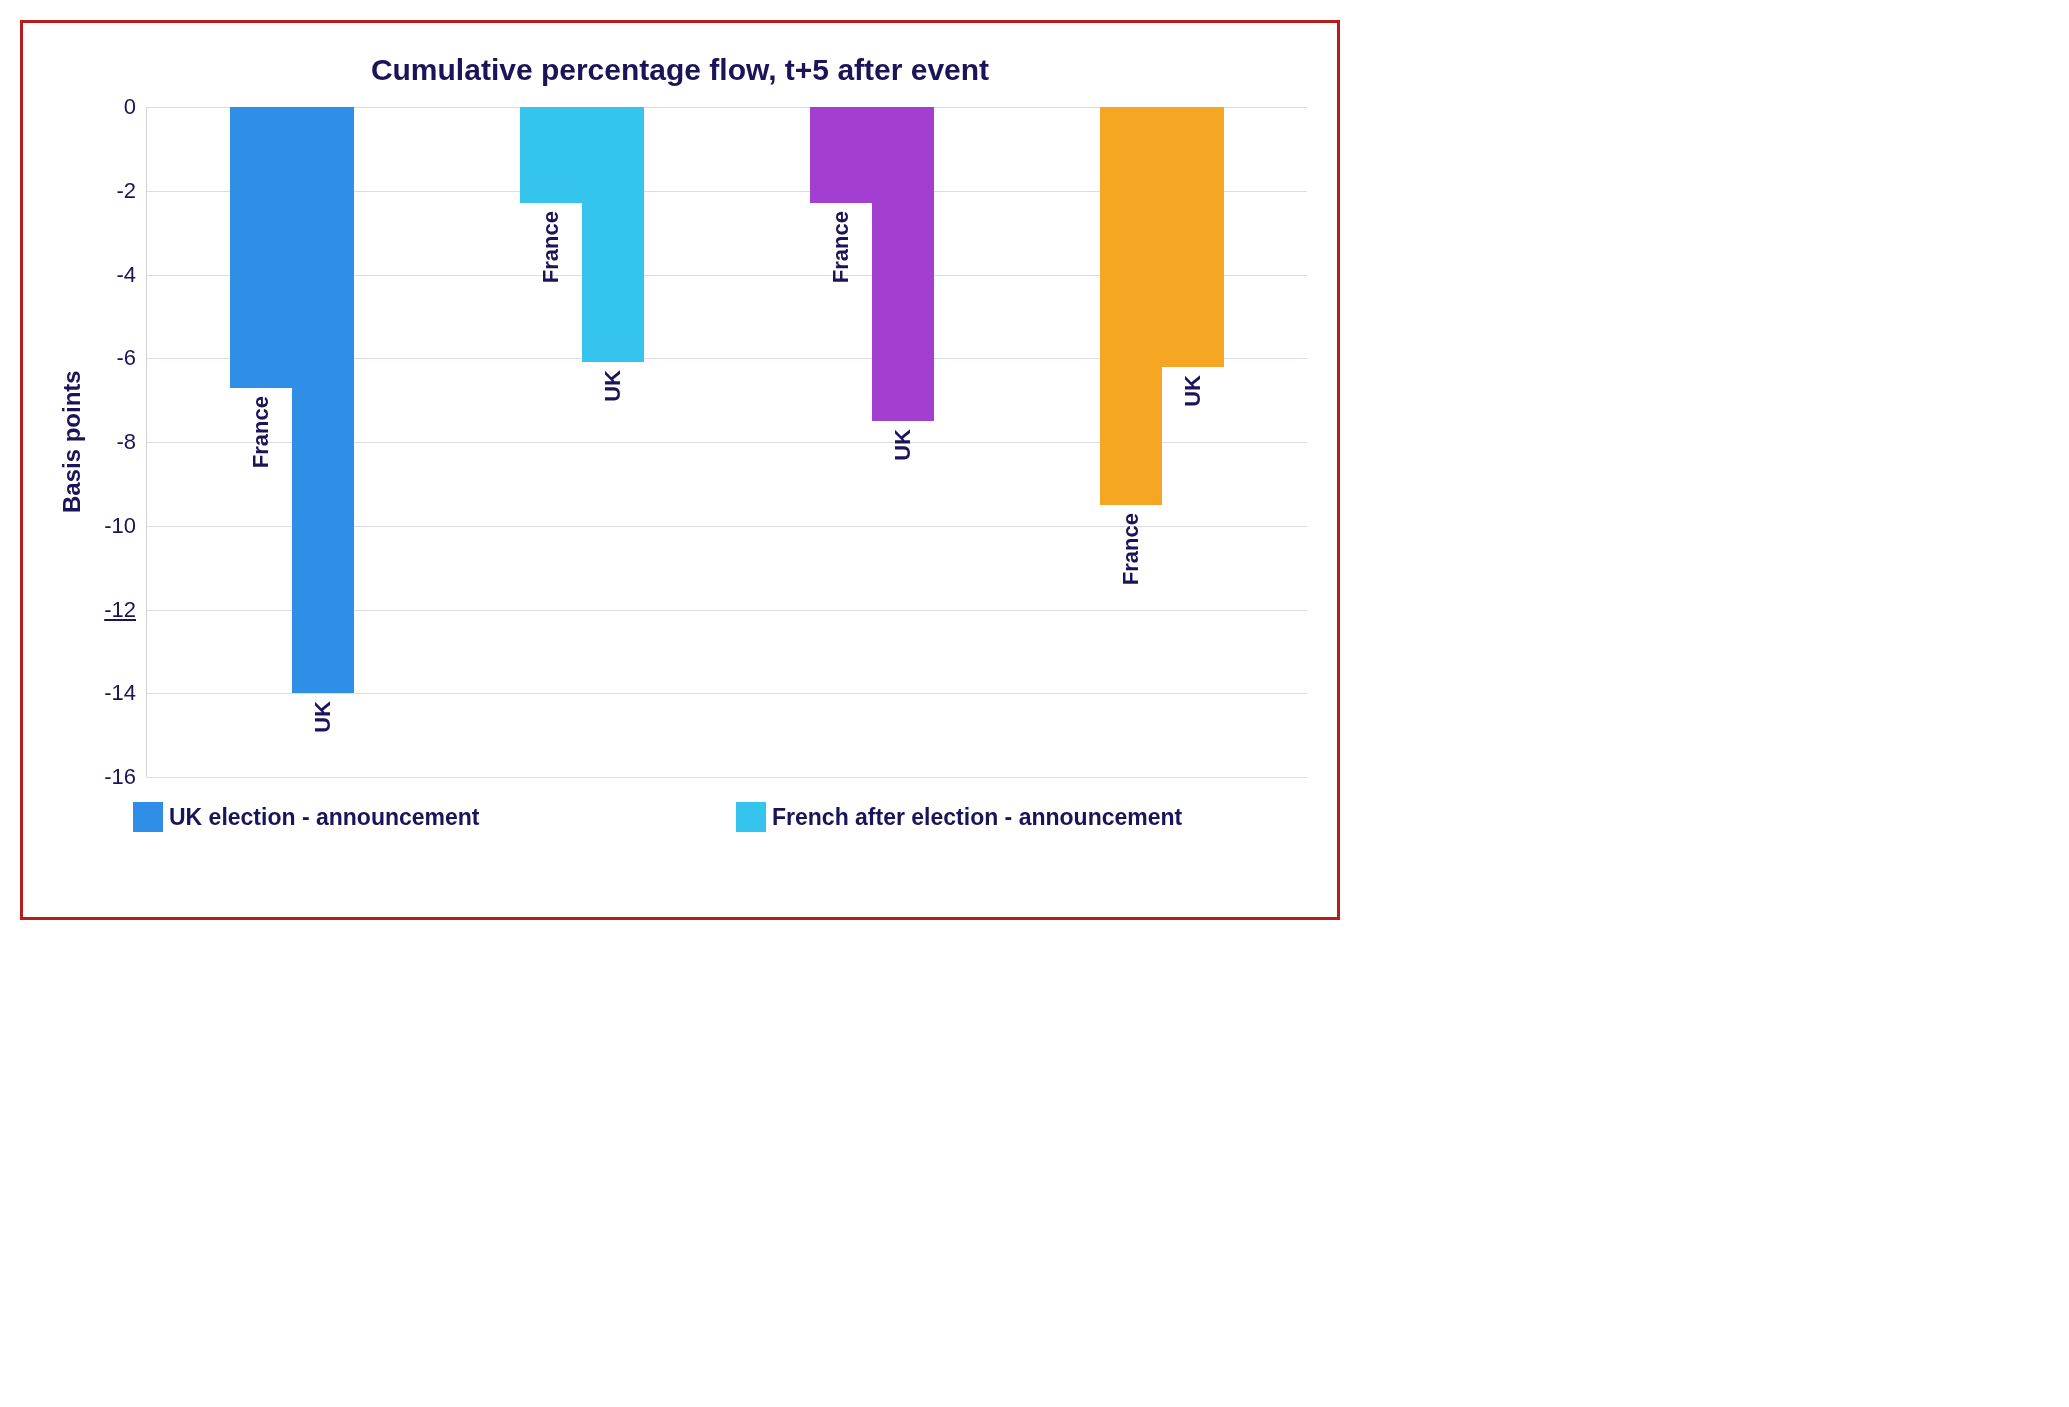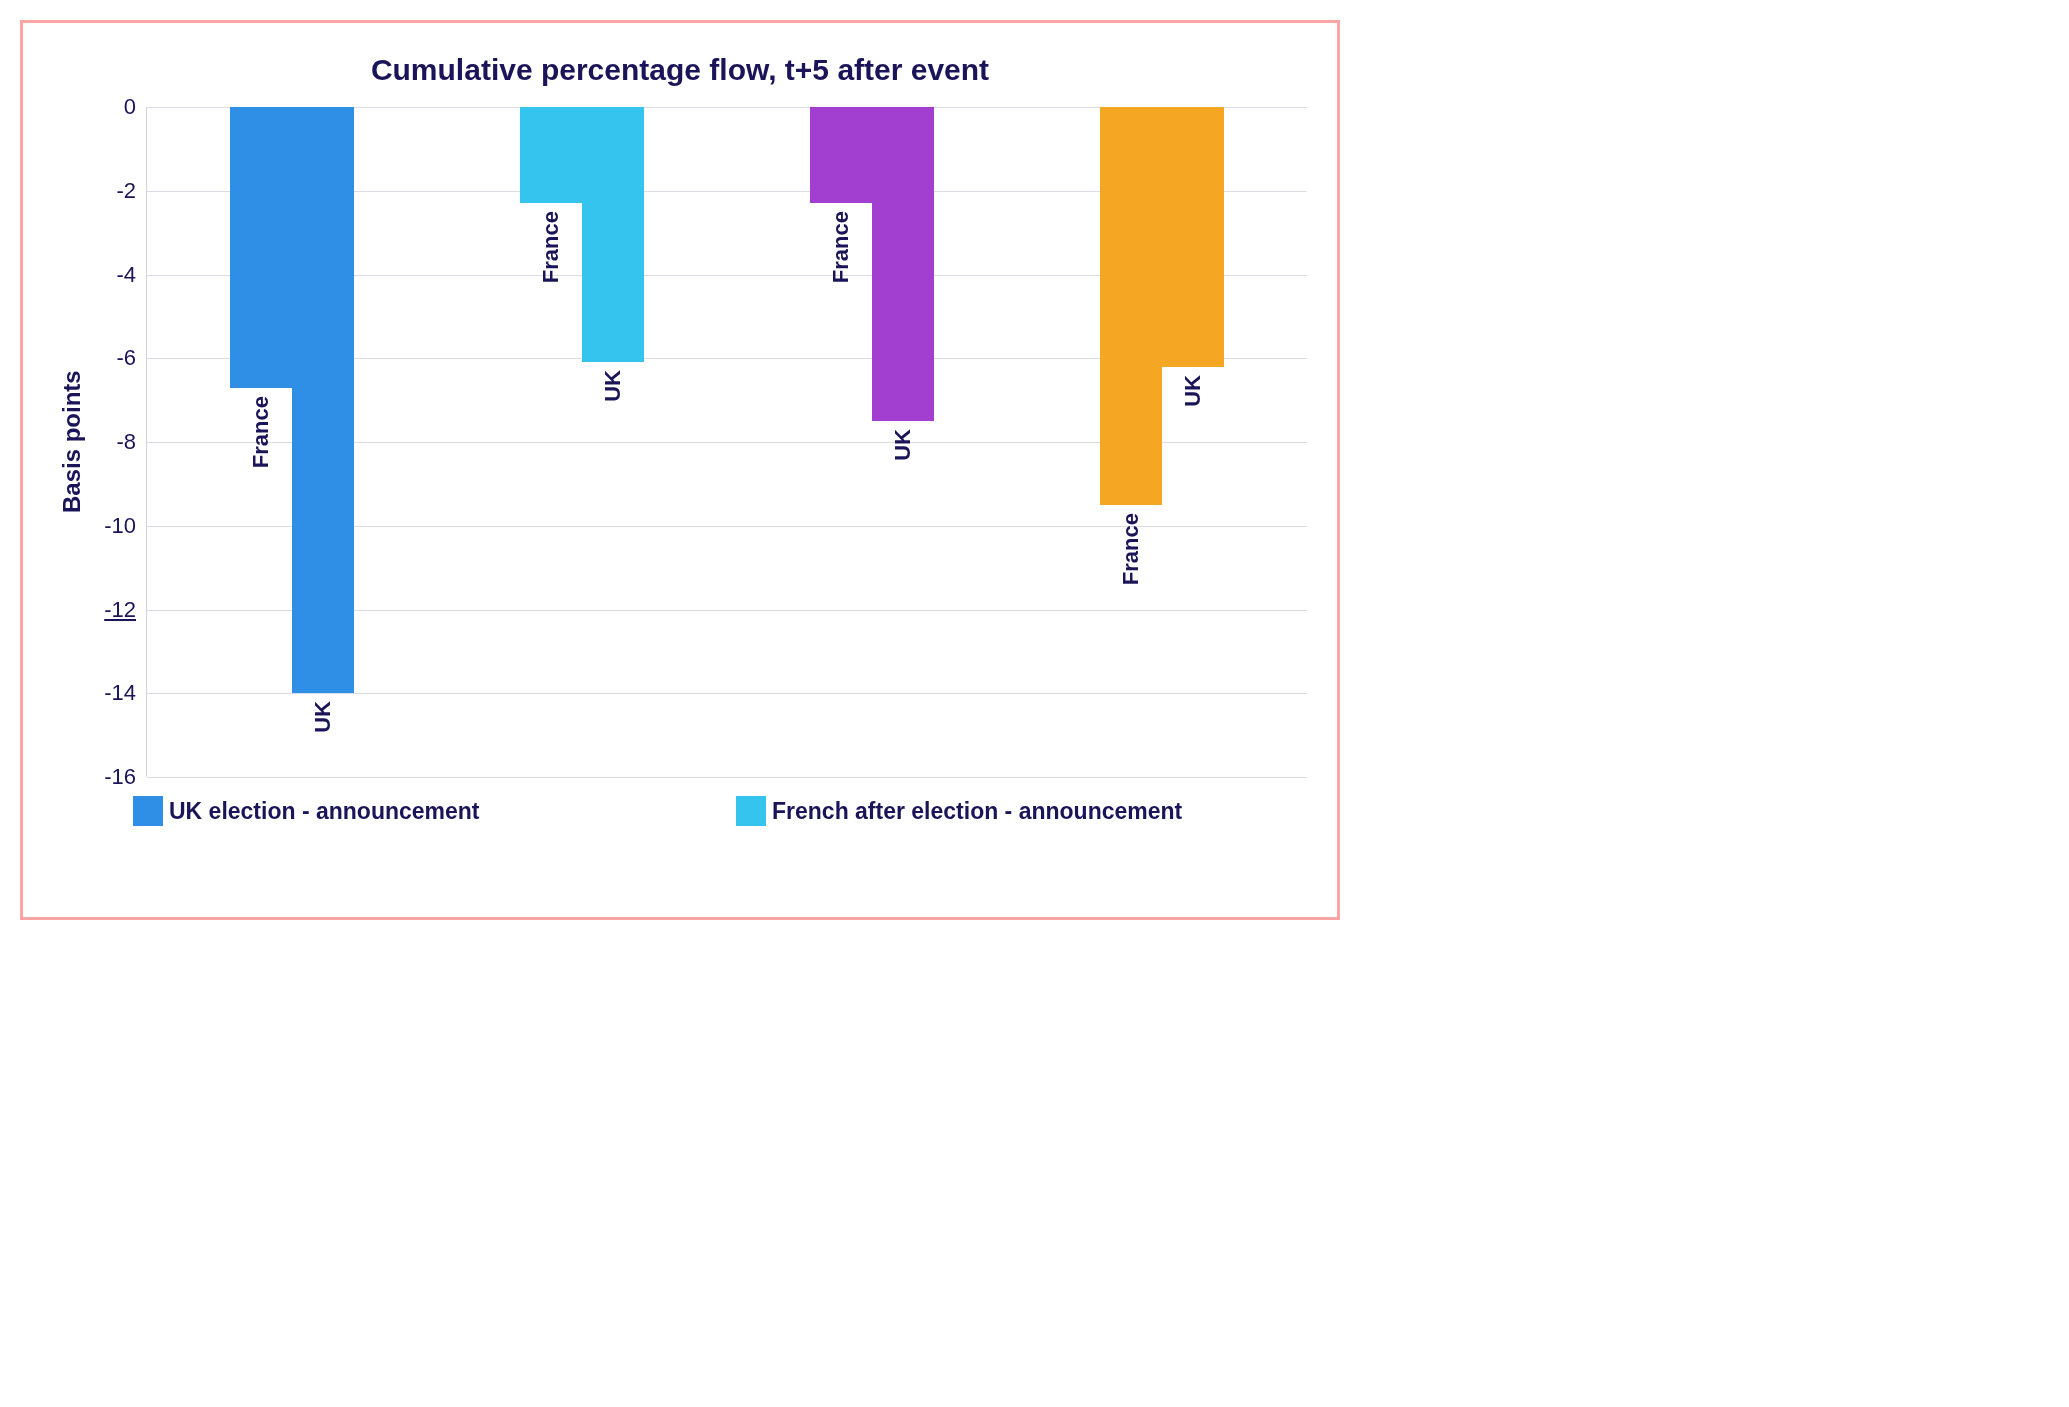--- a/index.html
+++ b/index.html
@@ -5,21 +5,21 @@
   * { box-sizing: border-box; }
   body {
     margin: 0;
     padding: 20px;
     font-family: "Segoe UI", Arial, sans-serif;
     background: #fff;
   }
   .chart-container {
     width: 1320px;
     height: 900px;
-    border: 3px solid #fca5a5;
+    border: 3px solid #b91c1c;
     padding: 20px 30px 36px 30px;
     position: relative;
   }
   .chart-title {
     text-align: center;
     font-size: 30px;
     font-weight: 700;
     color: #1a1458;
     margin: 10px 0 20px 0;
   }
@@ -100,21 +100,21 @@
     transform: translateX(-50%) rotate(180deg);
     font-size: 22px;
     font-weight: 700;
     color: #1a1458;
     white-space: nowrap;
   }
   .legend {
     display: grid;
     grid-template-columns: 1fr 1fr;
     gap: 12px 32px;
-    margin-top: 19px;
+    margin-top: 25px;
     padding-left: 80px;
   }
   .legend-item {
     display: flex;
     align-items: center;
     gap: 6px;
     font-size: 23px;
     font-weight: 600;
     color: #1a1458;
   }

